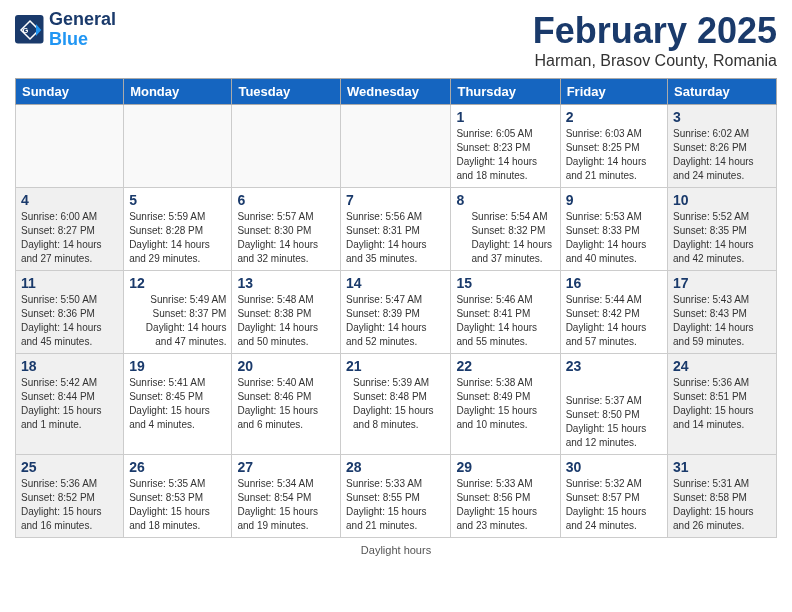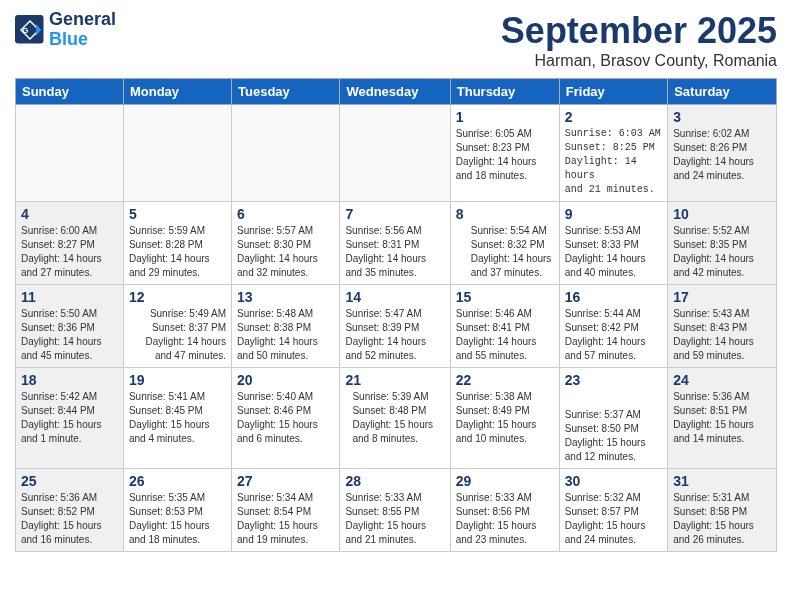--- a/index.html
+++ b/index.html
@@ -59,21 +59,21 @@
         <polygon points="20,8 32,20 20,32 8,20" fill="none" stroke="white" stroke-width="2"></polygon>
         <polygon points="28,12 35,20 28,28" fill="#2196F3"></polygon>
         <text x="10" y="24" fill="white" font-size="10" font-weight="bold">G</text>
       </svg>
       <div class="logo-text">
         <span style="font-size:18px;font-weight:bold;color:#1a3a6b;line-height:1.1;">General</span>
         <span style="font-size:18px;font-weight:bold;color:#2196F3;line-height:1.1;">Blue</span>
       </div>
     </div>
     <div class="title-block">
-      <div class="month-title">September 2025</div>
+      <div class="month-title">February 2025</div>
       <div class="location">Harman, Brasov County, Romania</div>
     </div>
   </div>
 
   <table class="calendar">
     <thead>
       <tr>
       <th>Sunday</th>
           <th>Monday</th>
           <th>Tuesday</th>
@@ -91,21 +91,21 @@
           <td class="empty"></td>
           <td>
             <div class="day-num">1</div>
             <div class="day-info" style="white-space: pre-line;">Sunrise: 6:05 AM
 Sunset: 8:23 PM
 Daylight: 14 hours
 and 18 minutes.</div>
           </td>
           <td>
             <div class="day-num">2</div>
-            <div class="day-info" style="white-space: pre-line; font-family: Liberation Mono, monospace;">Sunrise: 6:03 AM
+            <div class="day-info" style="white-space: pre-line;">Sunrise: 6:03 AM
 Sunset: 8:25 PM
 Daylight: 14 hours
 and 21 minutes.</div>
           </td>
           <td class="weekend">
             <div class="day-num">3</div>
             <div class="day-info" style="white-space: pre-line;">Sunrise: 6:02 AM
 Sunset: 8:26 PM
 Daylight: 14 hours
 and 24 minutes.</div>
@@ -311,13 +311,16 @@
             <div class="day-num">31</div>
             <div class="day-info" style="white-space: pre-line;">Sunrise: 5:31 AM
 Sunset: 8:58 PM
 Daylight: 15 hours
 and 26 minutes.</div>
           </td>
         </tr>
       </tbody>
   </table>
 
+  <div class="footer">
+    <span>Daylight hours</span>
+  </div>
 </div>
 
 </body></html>

